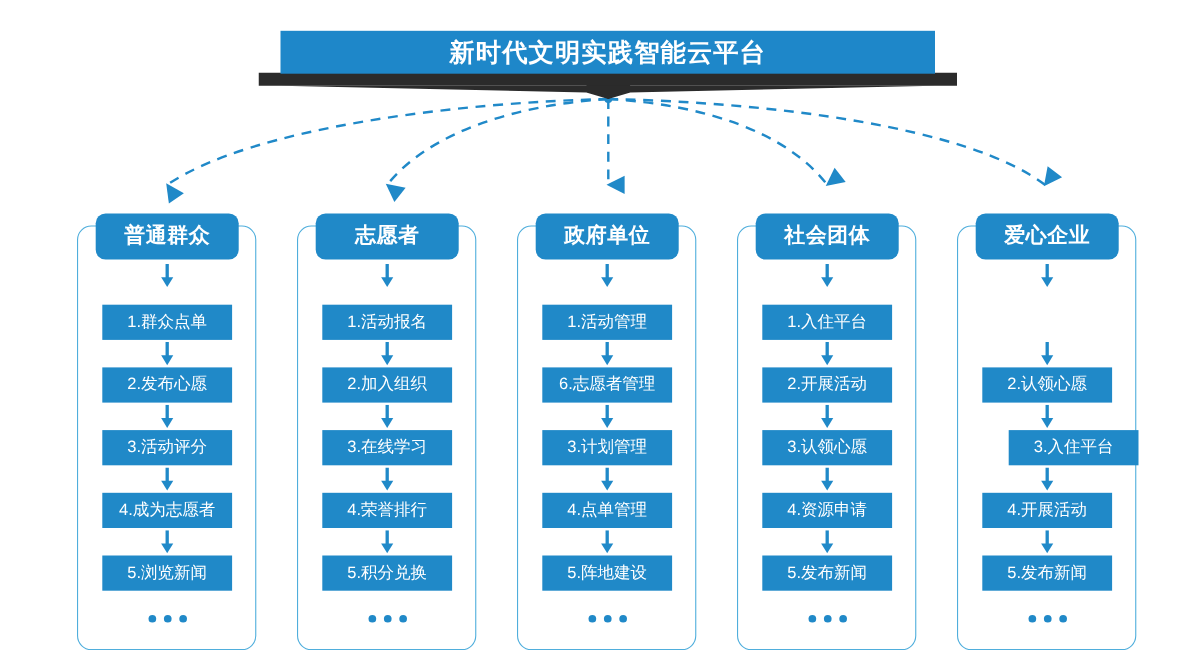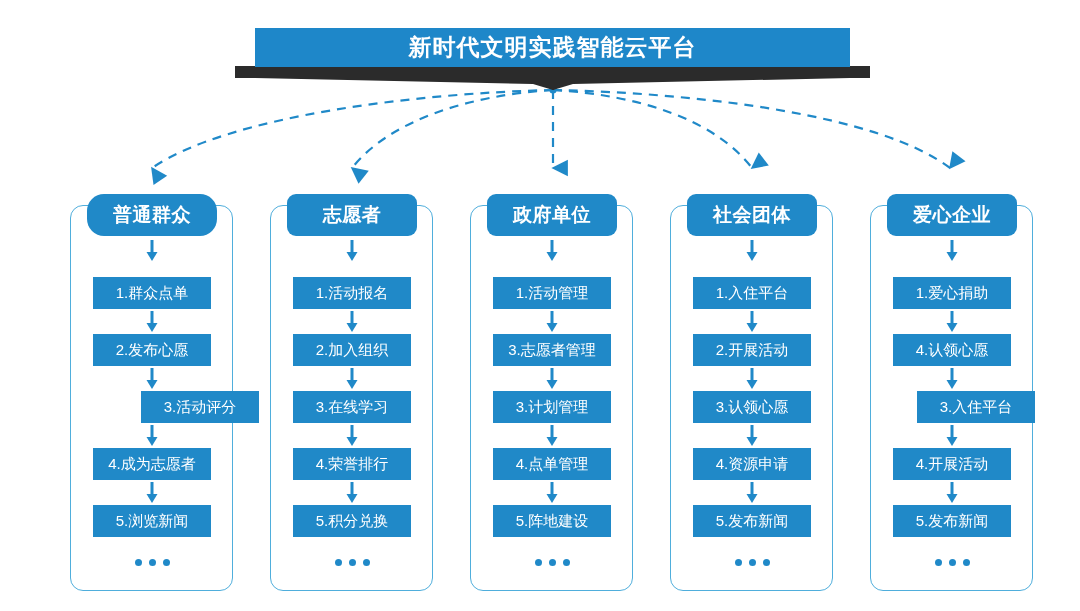--- a/index.html
+++ b/index.html
@@ -166,37 +166,37 @@
       <path d="M553 90 C 420 93, 230 115, 152 168" marker-end="url(#ahd)"></path>
       <path d="M553 90 C 470 95, 390 120, 352 168" marker-end="url(#ahd)"></path>
       <path d="M553 90 L 553 168" marker-end="url(#ahd)"></path>
       <path d="M553 90 C 640 95, 715 120, 752 168" marker-end="url(#ahd)"></path>
       <path d="M553 90 C 700 93, 880 115, 950 168" marker-end="url(#ahd)"></path>
     </g>
     <circle cx="553" cy="90" r="3.6" fill="#2089C8"></circle>
   </svg>
 
   <div class="column" style="left:70px;"></div>
-  <div class="col-header" style="left:87px;border-radius:17px;">普通群众</div>
+  <div class="col-header" style="left:87px;">普通群众</div>
 
   <svg class="varrow" style="left:145px;top:240px;" viewBox="0 0 14 22">
       <path d="M7 0 L7 13" stroke="#2089C8" stroke-width="3" fill="none"></path>
       <path d="M1.5 12 L12.5 12 L7 21 Z" fill="#2089C8"></path>
     </svg>
   <div class="item" style="left:93px;top:277px;">1.群众点单</div>
   <svg class="varrow" style="left:145px;top:311px;" viewBox="0 0 14 22">
       <path d="M7 0 L7 13" stroke="#2089C8" stroke-width="3" fill="none"></path>
       <path d="M1.5 12 L12.5 12 L7 21 Z" fill="#2089C8"></path>
     </svg>
   <div class="item" style="left:93px;top:334px;">2.发布心愿</div>
   <svg class="varrow" style="left:145px;top:368px;" viewBox="0 0 14 22">
       <path d="M7 0 L7 13" stroke="#2089C8" stroke-width="3" fill="none"></path>
       <path d="M1.5 12 L12.5 12 L7 21 Z" fill="#2089C8"></path>
     </svg>
-  <div class="item" style="left:93px;top:391px;margin-left:48px;">3.活动评分</div>
+  <div class="item" style="left:93px;top:391px;">3.活动评分</div>
   <svg class="varrow" style="left:145px;top:425px;" viewBox="0 0 14 22">
       <path d="M7 0 L7 13" stroke="#2089C8" stroke-width="3" fill="none"></path>
       <path d="M1.5 12 L12.5 12 L7 21 Z" fill="#2089C8"></path>
     </svg>
   <div class="item" style="left:93px;top:448px;">4.成为志愿者</div>
   <svg class="varrow" style="left:145px;top:482px;" viewBox="0 0 14 22">
       <path d="M7 0 L7 13" stroke="#2089C8" stroke-width="3" fill="none"></path>
       <path d="M1.5 12 L12.5 12 L7 21 Z" fill="#2089C8"></path>
     </svg>
   <div class="item" style="left:93px;top:505px;">5.浏览新闻</div>
@@ -245,21 +245,21 @@
 
   <svg class="varrow" style="left:545px;top:240px;" viewBox="0 0 14 22">
       <path d="M7 0 L7 13" stroke="#2089C8" stroke-width="3" fill="none"></path>
       <path d="M1.5 12 L12.5 12 L7 21 Z" fill="#2089C8"></path>
     </svg>
   <div class="item" style="left:493px;top:277px;">1.活动管理</div>
   <svg class="varrow" style="left:545px;top:311px;" viewBox="0 0 14 22">
       <path d="M7 0 L7 13" stroke="#2089C8" stroke-width="3" fill="none"></path>
       <path d="M1.5 12 L12.5 12 L7 21 Z" fill="#2089C8"></path>
     </svg>
-  <div class="item" style="left:493px;top:334px;">3.志愿者管理</div>
+  <div class="item" style="left:493px;top:334px;">6.志愿者管理</div>
   <svg class="varrow" style="left:545px;top:368px;" viewBox="0 0 14 22">
       <path d="M7 0 L7 13" stroke="#2089C8" stroke-width="3" fill="none"></path>
       <path d="M1.5 12 L12.5 12 L7 21 Z" fill="#2089C8"></path>
     </svg>
   <div class="item" style="left:493px;top:391px;">3.计划管理</div>
   <svg class="varrow" style="left:545px;top:425px;" viewBox="0 0 14 22">
       <path d="M7 0 L7 13" stroke="#2089C8" stroke-width="3" fill="none"></path>
       <path d="M1.5 12 L12.5 12 L7 21 Z" fill="#2089C8"></path>
     </svg>
   <div class="item" style="left:493px;top:448px;">4.点单管理</div>
@@ -308,26 +308,25 @@
       <i></i>
     </div>
 
   <div class="column" style="left:870px;"></div>
   <div class="col-header" style="left:887px;">爱心企业</div>
 
   <svg class="varrow" style="left:945px;top:240px;" viewBox="0 0 14 22">
       <path d="M7 0 L7 13" stroke="#2089C8" stroke-width="3" fill="none"></path>
       <path d="M1.5 12 L12.5 12 L7 21 Z" fill="#2089C8"></path>
     </svg>
-  <div class="item" style="left:893px;top:277px;">1.爱心捐助</div>
   <svg class="varrow" style="left:945px;top:311px;" viewBox="0 0 14 22">
       <path d="M7 0 L7 13" stroke="#2089C8" stroke-width="3" fill="none"></path>
       <path d="M1.5 12 L12.5 12 L7 21 Z" fill="#2089C8"></path>
     </svg>
-  <div class="item" style="left:893px;top:334px;">4.认领心愿</div>
+  <div class="item" style="left:893px;top:334px;">2.认领心愿</div>
   <svg class="varrow" style="left:945px;top:368px;" viewBox="0 0 14 22">
       <path d="M7 0 L7 13" stroke="#2089C8" stroke-width="3" fill="none"></path>
       <path d="M1.5 12 L12.5 12 L7 21 Z" fill="#2089C8"></path>
     </svg>
   <div class="item" style="left:893px;top:391px;margin-left:24px;">3.入住平台</div>
   <svg class="varrow" style="left:945px;top:425px;" viewBox="0 0 14 22">
       <path d="M7 0 L7 13" stroke="#2089C8" stroke-width="3" fill="none"></path>
       <path d="M1.5 12 L12.5 12 L7 21 Z" fill="#2089C8"></path>
     </svg>
   <div class="item" style="left:893px;top:448px;">4.开展活动</div>

